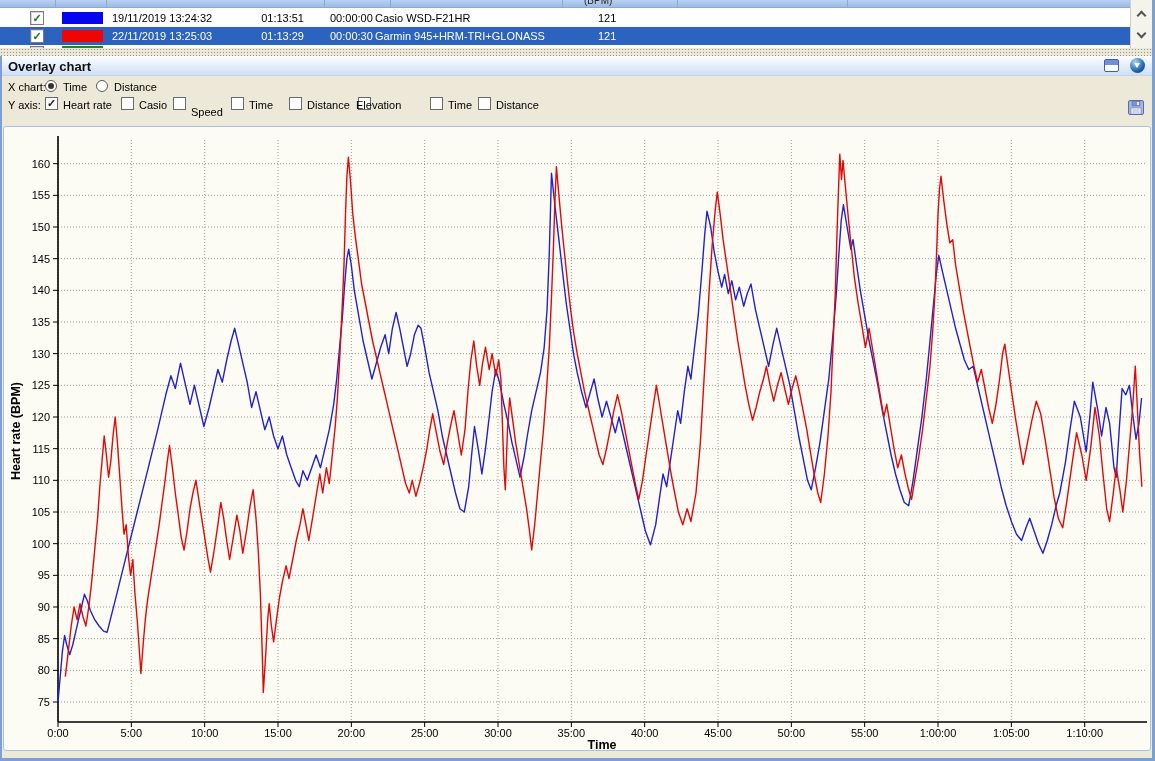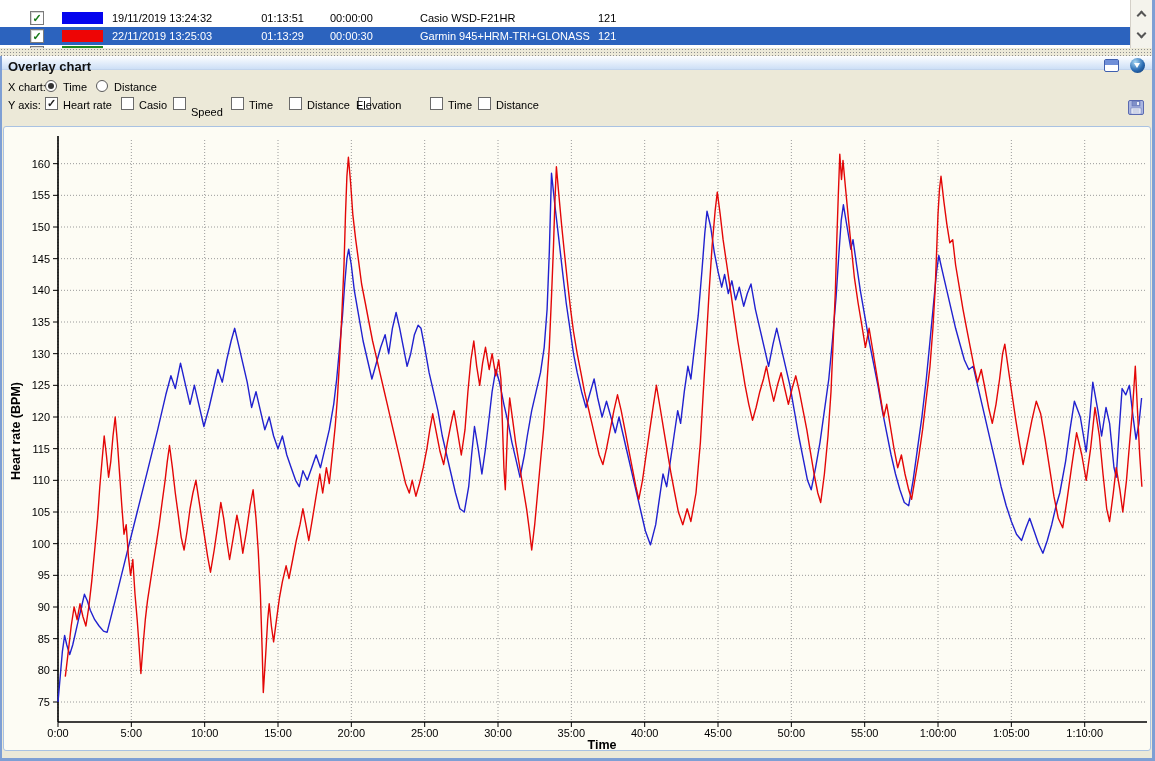--- a/index.html
+++ b/index.html
@@ -14,37 +14,37 @@
   .tbl-header .sep { position:absolute; top:0; width:1px; height:8px; background:#8ba8cf; }
   .hdr-label { position:absolute; top:-5px; font-size:10px; color:#222; }
   .trow { position:absolute; left:0; width:1130px; height:18px; color:#000; font-size:11px; }
   .trow.sel { background:#2c63be; color:#fff; }
   .trow .cell { position:absolute; top:3px; white-space:nowrap; }
   .cbx { position:absolute; left:30px; top:2px; width:14px; height:14px; background:#fff;
     border:1px solid #7b7b7b; box-shadow:inset 1px 1px 0 #d8d8d8; text-align:center;
     font-size:11px; line-height:12px; color:#1a7a1a; font-weight:bold; }
   .swatch { position:absolute; left:62px; top:3px; width:41px; height:12px; }
   .c-date { left:112px; } .c-dur { left:240px; width:64px; text-align:right; }
-  .c-off { left:330px; } .c-dev { left:420px; } .c-avg { left:598px; }
+  .c-off { left:330px; } .c-dev { left:375px; } .c-avg { left:598px; }
 
   .vscroll { position:absolute; left:1130px; top:0; width:22px; height:48px;
     background:#f4f3ec; border-left:1px solid #d4d0c8; }
   .varrow { position:absolute; left:3px; width:16px; height:16px; }
   .chev { position:absolute; left:4px; width:7px; height:7px; border-left:2px solid #555; border-top:2px solid #555; }
   .chev.up { top:6px; transform:rotate(45deg); }
   .chev.dn { top:2px; transform:rotate(225deg); }
 
   .row3 { position:absolute; left:0; top:45px; width:1130px; height:3px; background:#fff; overflow:hidden; }
 
   
   .sepband { position:absolute; left:0; top:48px; width:1155px; height:8px; background:#ece9d8;
     background-image:radial-gradient(#8f8f8f 26%, rgba(0,0,0,0) 27%); background-size:3px 3px; }
 
   
-  .titlebar { position:absolute; left:0; top:56px; width:1155px; height:14px;
+  .titlebar { position:absolute; left:0; top:56px; width:1155px; height:20px;
     background:linear-gradient(#fdfeff,#cddff6); border-bottom:1px solid #c2d4ec; }
   .titlebar .ttl { position:absolute; left:8px; top:3px; font-size:13px; font-weight:bold; color:#111; }
   .win-icon { position:absolute; left:1104px; top:3px; width:15px; height:13px;
     border:1px solid #3f5fae; background:#fff; border-radius:2px; }
   .win-icon::before { content:""; position:absolute; left:0; top:0; width:13px; height:5px; background:#6f8fd8; }
   .orb { position:absolute; left:1130px; top:2px; width:15px; height:15px; border-radius:50%;
     background:radial-gradient(circle at 35% 28%, #a8d8f4, #2a6cb4 55%, #0a2f66); }
   .orb .tri { position:absolute; left:4px; top:5px; width:0; height:0;
     border-left:3.5px solid transparent; border-right:3.5px solid transparent; border-top:5px solid #fff; }
 
@@ -66,20 +66,30 @@
   .wb.l { left:0; top:56px; width:2px; height:705px; }
   .wb.r { left:1152px; top:0; width:3px; height:761px; }
   .wb.b { left:0; top:758px; width:1155px; height:3px; }
 </style>
 </head>
 <body>
 
 <div id="stage">
 
   <div class="tbl">
+    <div class="tbl-header">
+      <div class="sep" style="left:55px"></div>
+      <div class="sep" style="left:106px"></div>
+      <div class="sep" style="left:324px"></div>
+      <div class="sep" style="left:390px"></div>
+      <div class="sep" style="left:562px"></div>
+      <div class="sep" style="left:677px"></div>
+      <div class="sep" style="left:847px"></div>
+      <div class="hdr-label" style="left:584px">(BPM)</div>
+    </div>
 
     <div class="trow" style="top:9px">
       <span class="cbx">✓</span>
       <span class="swatch" style="background: rgb(5, 5, 238);"></span>
       <span class="cell c-date">19/11/2019 13:24:32</span>
       <span class="cell c-dur">01:13:51</span>
       <span class="cell c-off">00:00:00</span>
       <span class="cell c-dev">Casio WSD-F21HR</span>
       <span class="cell c-avg">121</span>
     </div>

